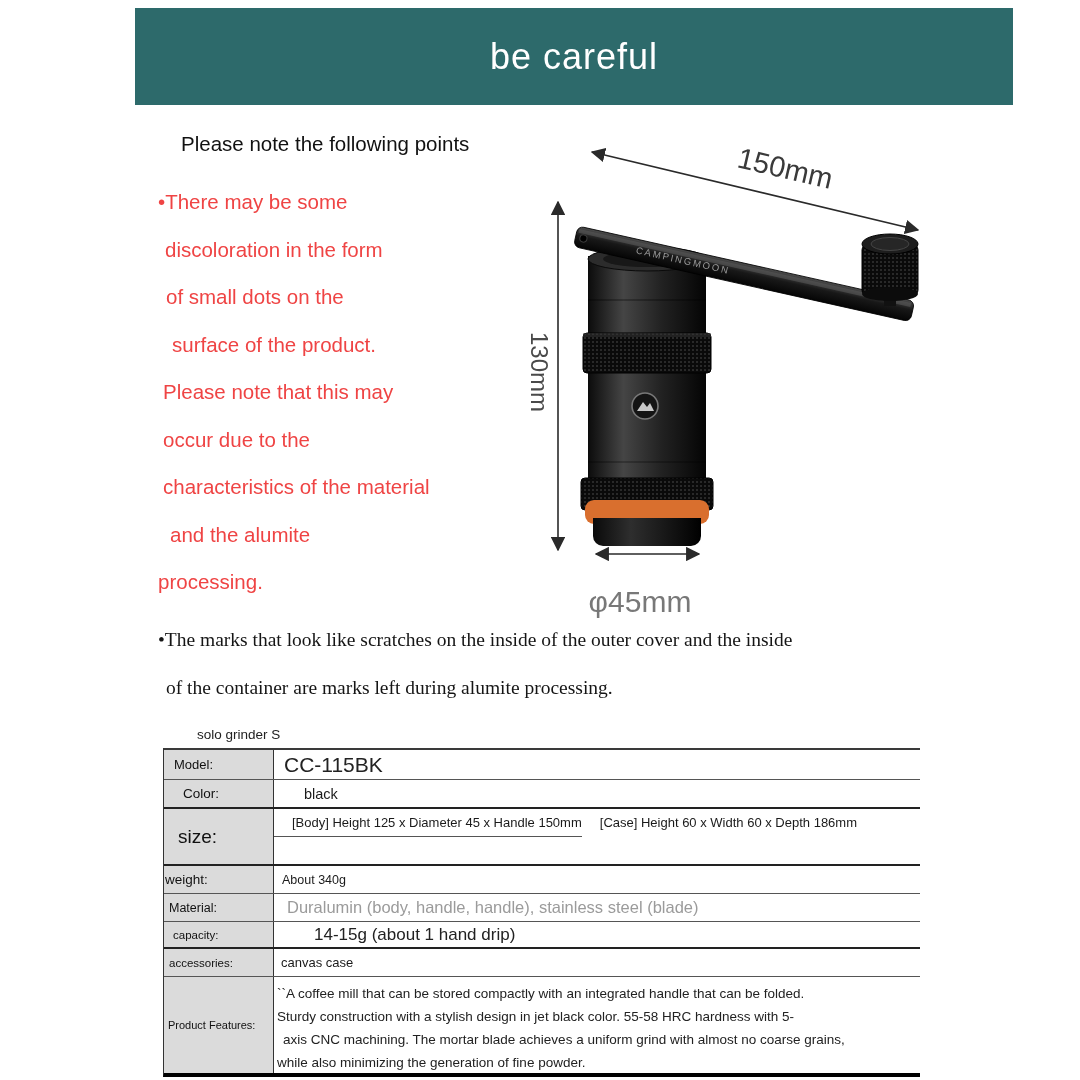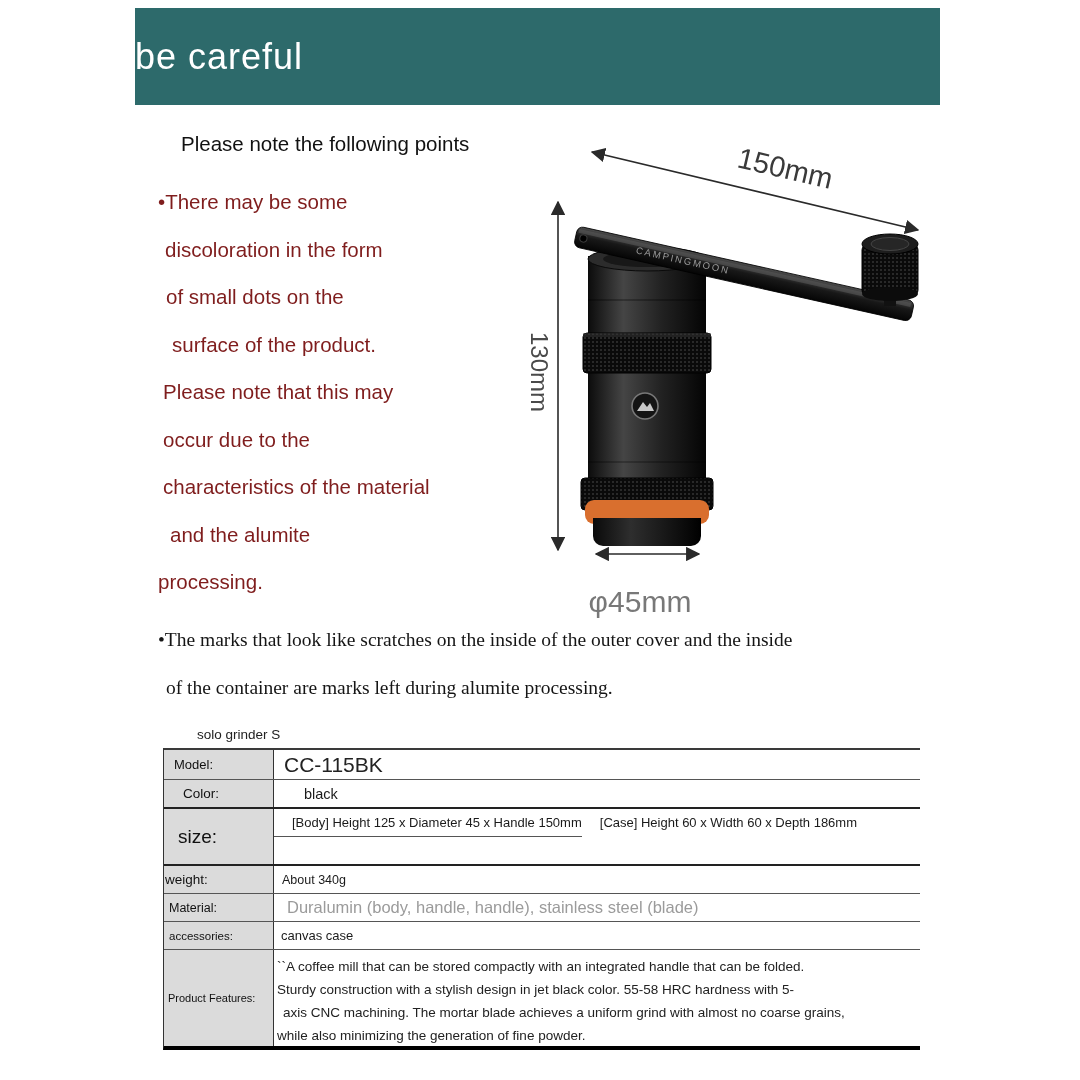--- a/index.html
+++ b/index.html
@@ -1,27 +1,27 @@
 <!DOCTYPE html>
 <html><head>
 <meta charset="utf-8">
 <style>
   html,body{margin:0;padding:0;background:#ffffff;}
   #page{position:relative;width:1080px;height:1080px;background:#ffffff;overflow:hidden;
         font-family:"Liberation Sans","DejaVu Sans",sans-serif;color:#1a1a1a;}
 
   
-  .banner{position:absolute;left:135px;top:8px;width:805px;height:97px;background:#2d6a6b;
-          display:flex;align-items:center;justify-content:flex-start;}
+  .banner{position:absolute;left:135px;top:8px;width:878px;height:97px;background:#2d6a6b;
+          display:flex;align-items:center;justify-content:center;}
   .banner-title{color:#ffffff;font-size:36px;letter-spacing:1px;}
 
   
   .note-heading{position:absolute;left:181px;top:132px;font-size:20.5px;color:#111;}
   .bullets1{position:absolute;left:158px;top:178px;width:360px;}
-  .bullets1 .ln{height:47.5px;line-height:47.5px;font-size:20.5px;white-space:nowrap;color:#7f1d1d;}
+  .bullets1 .ln{height:47.5px;line-height:47.5px;font-size:20.5px;white-space:nowrap;color:#ef4444;}
   .bullets1 .ln:nth-child(2){padding-left:7px;}
   .bullets1 .ln:nth-child(3){padding-left:8px;}
   .bullets1 .ln:nth-child(4){padding-left:14px;}
   .bullets1 .ln:nth-child(5){padding-left:5px;}
   .bullets1 .ln:nth-child(6){padding-left:5px;}
   .bullets1 .ln:nth-child(7){padding-left:5px;}
   .bullets1 .ln:nth-child(8){padding-left:12px;}
   .bullets2{position:absolute;left:158px;top:616px;width:800px;font-family:Liberation Serif, serif;}
   .bullets2 .ln{height:47.5px;line-height:47.5px;font-size:19.5px;white-space:nowrap;color:#151515;}
   .bullets2 .ln:nth-child(2){padding-left:8px;}
@@ -183,20 +183,24 @@
       </div>
     </div>
     <div class="row r-weight">
       <div class="label-cell">weight:</div>
       <div class="value-cell v-weight">About 340g</div>
     </div>
     <div class="row r-material">
       <div class="label-cell">Material:</div>
       <div class="value-cell v-material">Duralumin (body, handle, handle), stainless steel (blade)</div>
     </div>
+    <div class="row r-capacity bb2">
+      <div class="label-cell">capacity:</div>
+      <div class="value-cell v-capacity">14-15g (about 1 hand drip)</div>
+    </div>
     <div class="row r-accessories">
       <div class="label-cell">accessories:</div>
       <div class="value-cell v-accessories">canvas case</div>
     </div>
     <div class="row r-features">
       <div class="label-cell">Product Features:</div>
       <div class="features-stack">
         <div class="fl">``A coffee mill that can be stored compactly with an integrated handle that can be folded.</div>
         <div class="fl">Sturdy construction with a stylish design in jet black color. 55-58 HRC hardness with 5-</div>
         <div class="fl">axis CNC machining. The mortar blade achieves a uniform grind with almost no coarse grains,</div>

